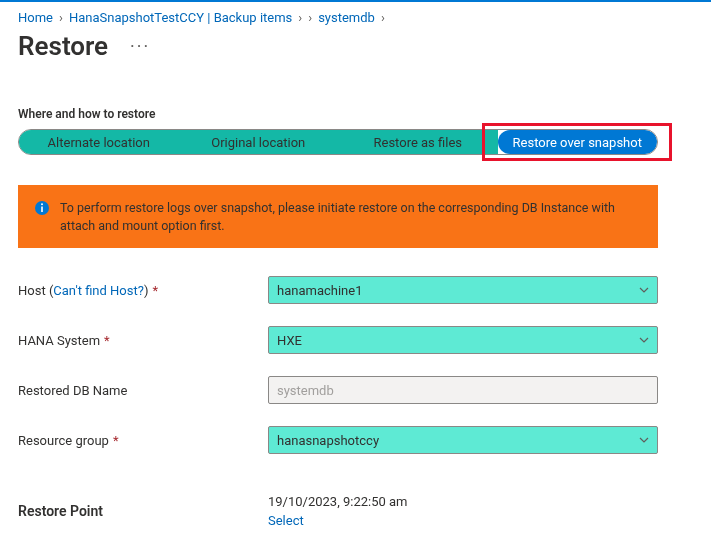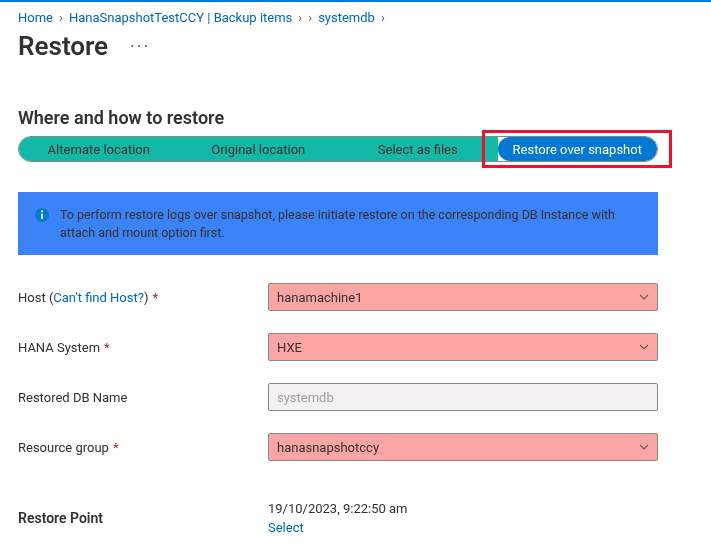--- a/index.html
+++ b/index.html
@@ -43,21 +43,21 @@
     margin: 0;
   }
   .dots {
     color: #605e5c;
     font-size: 18px;
     letter-spacing: 2px;
     cursor: pointer;
   }
   .section-label {
     font-weight: 600;
-    font-size: 18px;
+    font-size: 12px;
     margin-top: 46px;
     margin-bottom: 8px;
   }
   
   .pill-wrap {
     position: relative;
     width: 660px;
   }
   .pill-bar {
     display: flex;
@@ -87,21 +87,21 @@
     top: -6px;
     right: 6px;
     width: 190px;
     height: 38px;
     border: 3px solid #e8132c;
     pointer-events: none;
   }
   
   .info-banner {
     margin-top: 30px;
-    background: #3b82f6;
+    background: #f97316;
     display: flex;
     align-items: flex-start;
     padding: 14px 16px;
     width: 640px;
     gap: 10px;
   }
   .info-icon {
     flex: 0 0 auto;
     width: 16px; height: 16px;
     margin-top: 1px;
@@ -130,21 +130,21 @@
   .form-label .help-link { color: #0067b8; cursor: pointer; }
   .form-control {
     flex: 1;
     position: relative;
   }
   .sel {
     width: 100%;
     height: 28px;
     border: 1px solid #8a8886;
     border-radius: 2px;
-    background: #fca5a5;
+    background: #5eead4;
     padding: 0 28px 0 8px;
     font-size: 13px;
     color: #323130;
     display: flex;
     align-items: center;
     cursor: pointer;
   }
   .sel.disabled {
     background: #f3f2f1;
     color: #a19f9d;
@@ -197,21 +197,21 @@
     <h1 class="page-title">Restore</h1>
     <span class="dots">···</span>
   </div>
 
   <div class="section-label">Where and how to restore</div>
 
   <div class="pill-wrap">
     <div class="pill-bar">
       <div class="pill">Alternate location</div>
       <div class="pill">Original location</div>
-      <div class="pill">Select as files</div>
+      <div class="pill">Restore as files</div>
       <div class="pill active">Restore over snapshot</div>
     </div>
     <div class="highlight-box"></div>
   </div>
 
   <div class="info-banner">
     <span class="info-icon">
       <svg viewBox="0 0 16 16" width="16" height="16">
           <circle cx="8" cy="8" r="7" fill="#0078d4"></circle>
           <rect x="7.2" y="6.5" width="1.6" height="5.5" fill="#fff"></rect>

